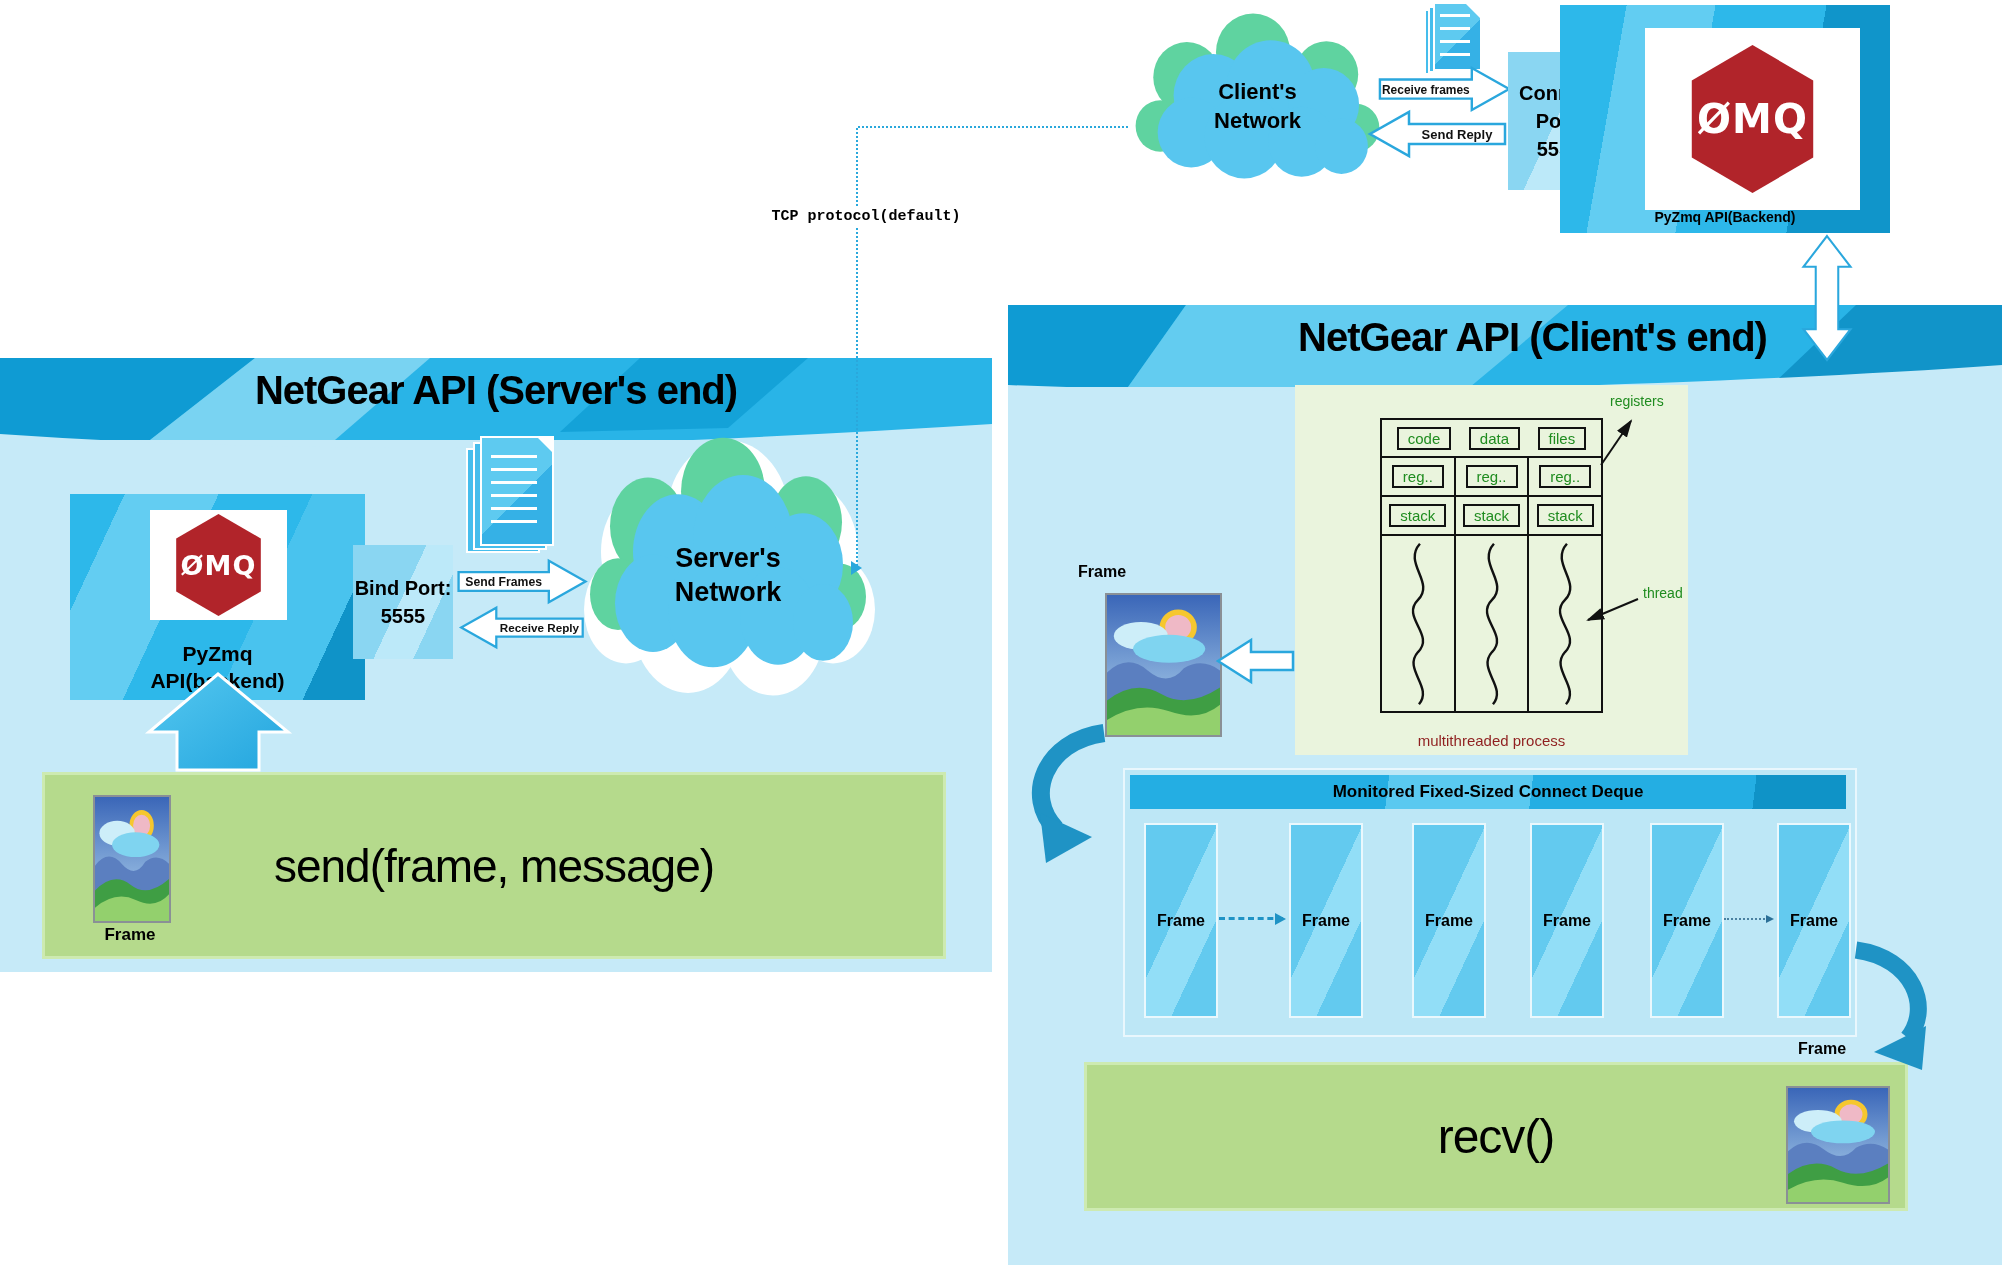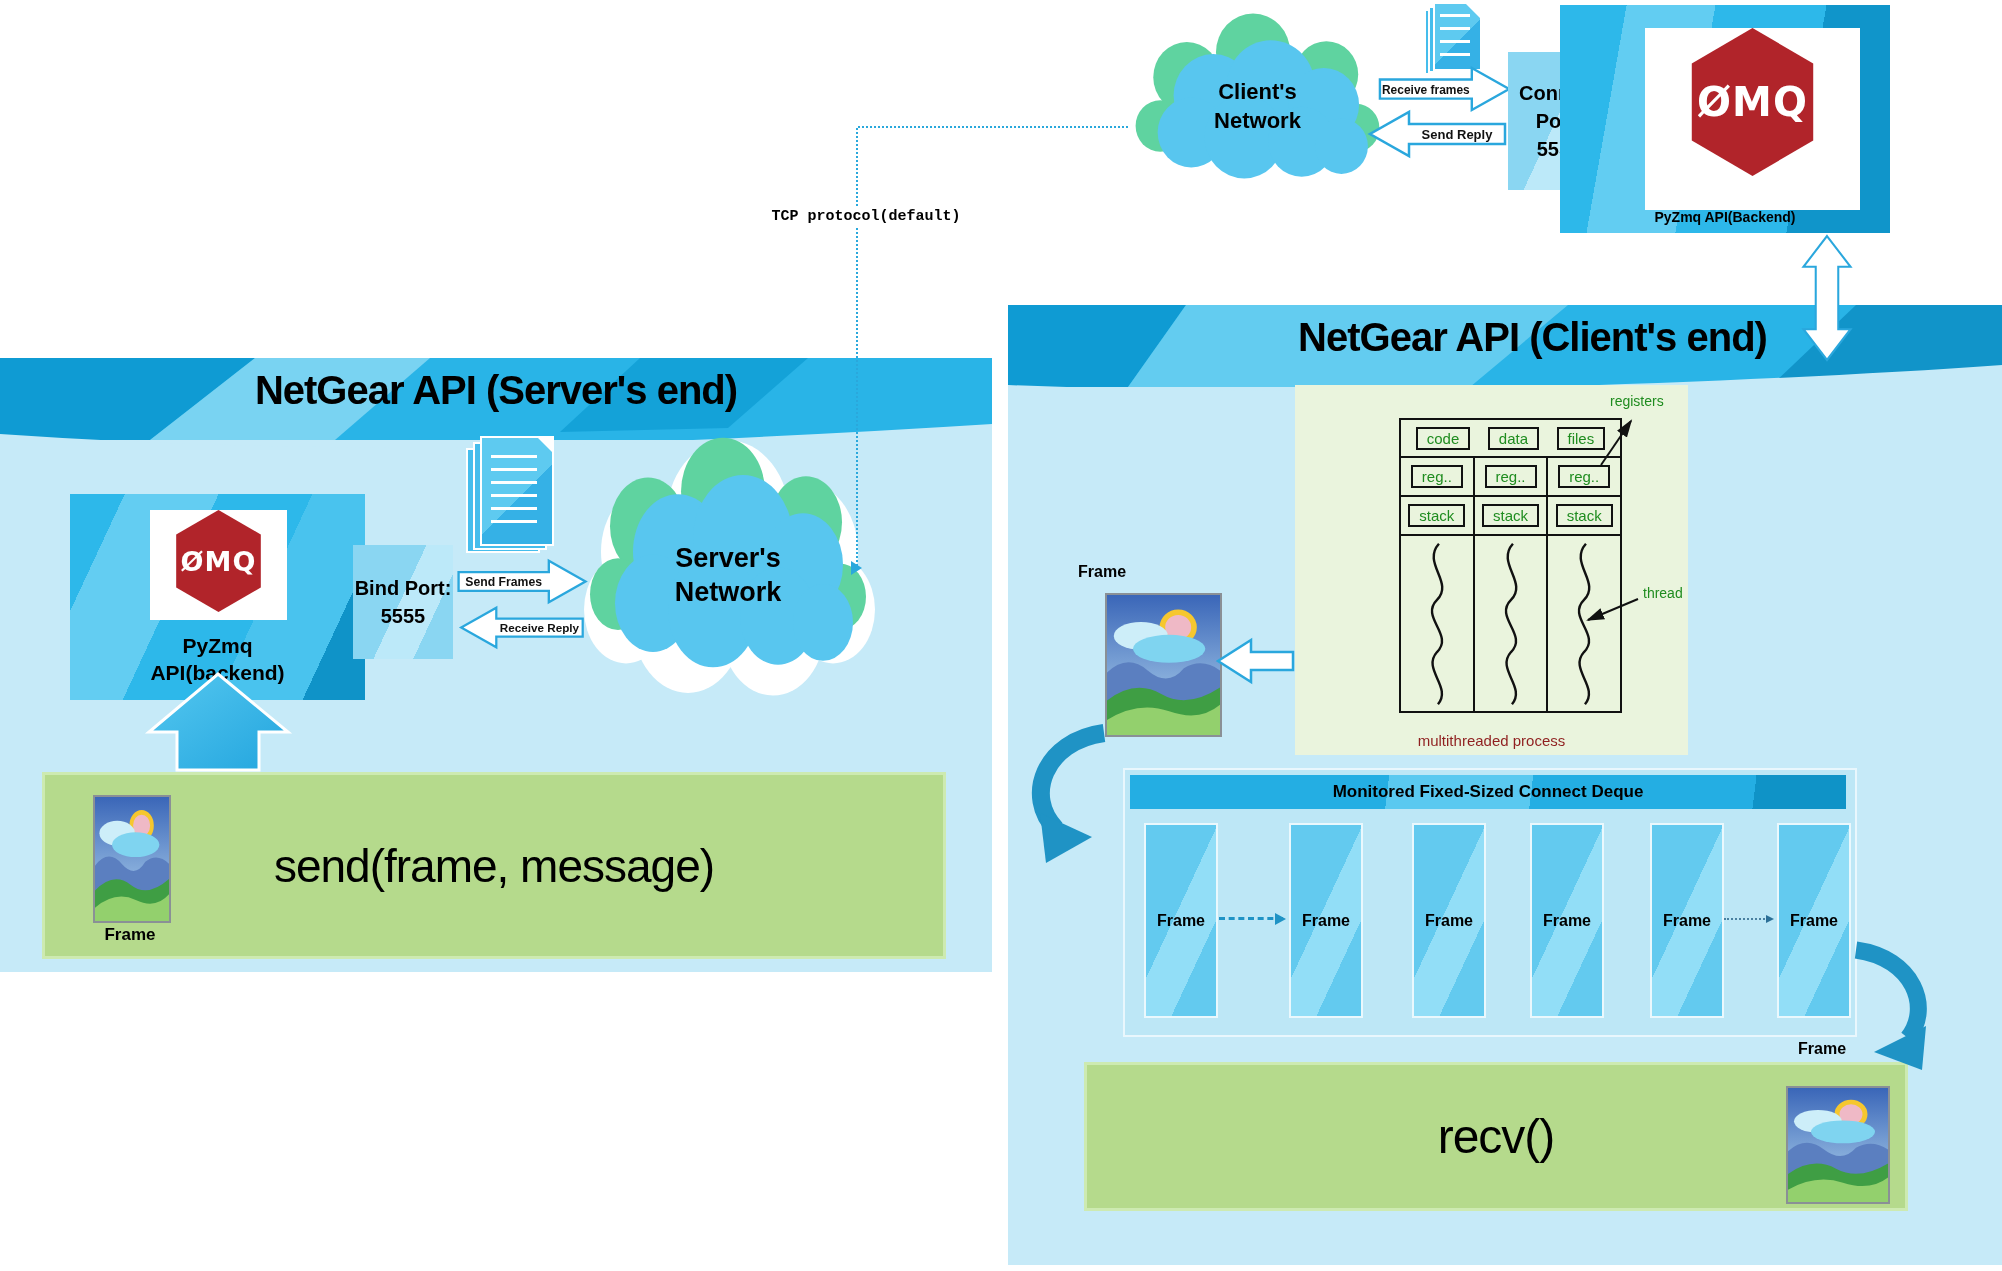--- a/index.html
+++ b/index.html
@@ -4,21 +4,21 @@
 <style>
   html,body{margin:0;padding:0;background:#fff;}
   #stage{position:relative;width:2002px;height:1271px;background:#fff;overflow:hidden;
          font-family:"Liberation Sans","DejaVu Sans",sans-serif;color:#000;}
   .panel{position:absolute;background:#c6eaf8;}
   .band{position:absolute;left:0;top:0;width:100%;height:100px;}
   .panel-title{position:absolute;left:0;top:10px;width:100%;text-align:center;
                font-size:40px;font-weight:bold;letter-spacing:-1px;}
   .box{position:absolute;}
   .pyzmq-server{background:linear-gradient(115deg,#2db8ea 0 14%,#63cdf2 14% 38%,#2db8ea 38% 62%,#49c3ee 62% 84%,#0f93c8 84%);}
-  .whitebox{position:absolute;background:#fff;display:flex;justify-content:center;}
+  .whitebox{position:absolute;background:#fff;display:flex;align-items:center;justify-content:center;}
   .hex{background:#b1242a;clip-path:polygon(50% 0,96% 24%,96% 76%,50% 100%,4% 76%,4% 24%);
        display:flex;align-items:center;justify-content:center;color:#fff;font-weight:bold;
        font-family:"DejaVu Sans",sans-serif;letter-spacing:1px;}
   .pyzmq-label{position:absolute;left:0;width:100%;text-align:center;font-weight:bold;font-size:21px;line-height:1.3;}
   .port-box{background:linear-gradient(115deg,#8ad6f2 0 48%,#bce9f9 48% 74%,#8ad6f2 74%);
             display:flex;flex-direction:column;align-items:center;justify-content:center;
             font-weight:bold;font-size:20px;line-height:1.4;}
   .docs{position:absolute;}
   .docs i{position:absolute;display:block;border:2px solid #fff;background:#45bdec;}
   .docs .p1{left:0;top:10%;width:80%;height:86%;}
@@ -102,21 +102,21 @@
       <path d="M0,76 Q300,97 620,85 Q820,77 992,66 L992,100 L0,100 Z" fill="#c6eaf8"></path>
     </svg>
     <div class="panel-title">NetGear API (Server's end)</div>
 
     <div class="box pyzmq-server" style="left:70px;top:136px;width:295px;height:206px;">
       <div class="whitebox" style="left:80px;top:16px;width:137px;height:110px;">
         <div class="hex" style="width:92px;height:102px;font-size:27px;">
           <span>ØMQ</span>
         </div>
       </div>
-      <div class="pyzmq-label" style="top:138px;">
+      <div class="pyzmq-label" style="top:146px;">
         <div>PyZmq</div>
         <div>API(backend)</div>
       </div>
     </div>
 
     <div class="docs" style="left:466px;top:78px;width:88px;height:118px;">
       <i class="p1"></i>
         <i class="p2"></i>
         <i class="p3"></i>
     </div>
@@ -196,21 +196,21 @@
     <svg class="band" viewBox="0 0 994 100" preserveAspectRatio="none">
       <rect width="994" height="82" fill="#29b4e7"></rect>
       <polygon points="0,0 178,0 120,82 0,82" fill="#0f9bd3"></polygon>
       <polygon points="178,0 560,0 462,82 120,82" fill="#63ccf0"></polygon>
       <polygon points="848,0 994,0 994,82 762,82" fill="#1194c9"></polygon>
       <path d="M0,80 Q250,90 500,83 Q800,74 994,60 L994,100 L0,100 Z" fill="#c6eaf8"></path>
     </svg>
     <div class="panel-title" style="padding-left:55px;box-sizing:border-box;">NetGear API (Client's end)</div>
 
     <div class="process" style="left:287px;top:80px;width:393px;height:370px;">
-      <div class="ptable" style="left:85px;top:33px;width:223px;height:295px;box-sizing:border-box;margin-left:19px;">
+      <div class="ptable" style="left:85px;top:33px;width:223px;height:295px;box-sizing:border-box;">
         <div class="prow1">
           <span class="gcell">code</span>
           <span class="gcell">data</span>
           <span class="gcell">files</span>
         </div>
         <div class="pcols">
           <div class="pcol">
             <div class="prow">
                 <span class="gcell">reg..</span>
               </div>

